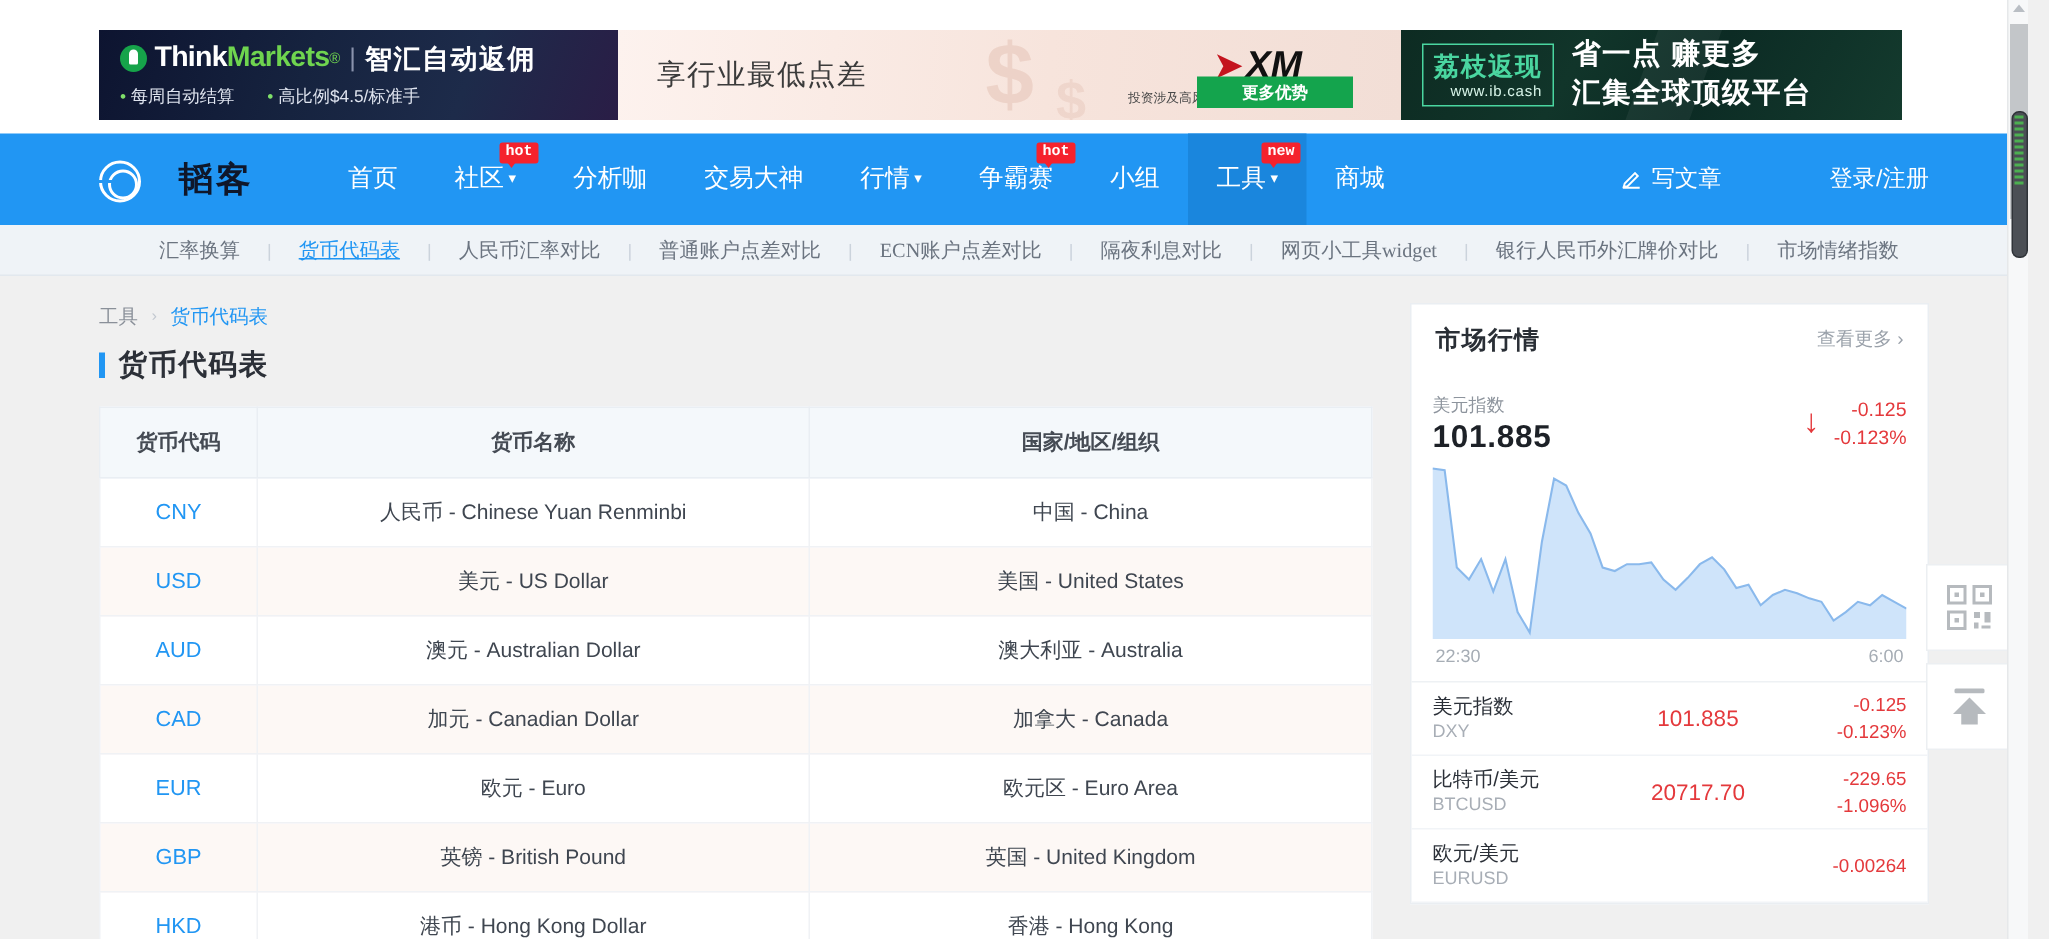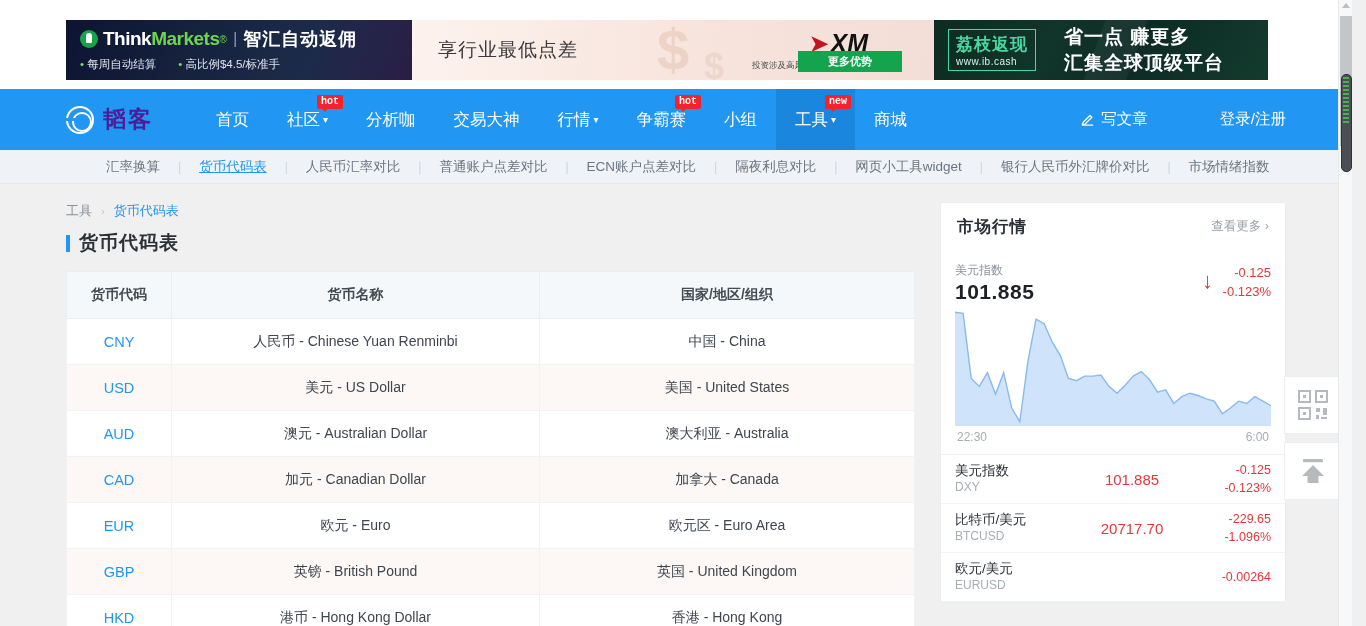--- a/index.html
+++ b/index.html
@@ -53,31 +53,31 @@
   .ad2 .disc { position:absolute; left:340px; bottom:8px; font-size:8.5px; color:#4a4a4a; }
   .ad2 .xmlogo { position:absolute; right:66px; top:9px; display:flex; align-items:center;}
   .ad2 .xmmark { color:#c4141e; font-weight:bold; font-size:25px; font-style:italic; letter-spacing:-3px;}
   .ad2 .xmtext { color:#111; font-weight:bold; font-size:25px; font-style:italic; margin-left:4px;}
   .ad2 .xmbtn { position:absolute; right:32px; bottom:8px; background:#14a44d; color:#fff;
     font-size:11px; font-weight:bold; padding:3px 30px; }
 
   
   .ad3 { width: 334px; background: linear-gradient(120deg,#0d2b22 0%,#11352a 35%,#0c2b24 60%,#143b2e 100%);
     display:flex; align-items:center; padding-left:14px; position:relative; overflow:hidden;}
-  .ad3 .lzbox { border:1px solid #4ad6a0; padding:3px 7px; text-align:left; margin-right:28px;}
+  .ad3 .lzbox { border:1px solid #4ad6a0; padding:3px 7px; text-align:right; margin-right:12px;}
   .ad3 .lz1 { color:#4ad6a0; font-size:17px; font-weight:bold; letter-spacing:1px;}
   .ad3 .lz2 { color:#d8f5e9; font-size:10px; letter-spacing:.5px;}
   .ad3 .rt { color:#fff; font-weight:bold; font-size:19px; line-height:1.32; letter-spacing:1px;}
   .ad3 .sheen{position:absolute;top:-20px;left:160px;width:40px;height:110px;
     background:rgba(255,255,255,.05);transform:rotate(20deg);}
 
   
   .mainnav { position:absolute; top:89px; left:0; width:1352px; height:61px; background:#2196f3;}
   .nav-inner { width:1220px; margin:0 auto; height:61px; display:flex; align-items:center; position:relative;}
-  .logo { display:flex; align-items:center; color:#4c1d95; margin-right:44px; }
+  .logo { display:flex; align-items:flex-end; color:#0f172a; margin-right:44px;gap:16px; }
   .logo .mark { width:28px; height:28px; border-radius:50%; border:2.5px solid #fff;
     position:relative; margin-right:9px; }
   .logo .mark:before{content:"";position:absolute;left:4px;top:4px;width:16px;height:16px;
     border:2.5px solid #fff;border-radius:50%;}
   .logo .mark:after{content:"";position:absolute;left:-3px;top:10.5px;width:12px;height:2.5px;
     background:#2196f3;}
   .logo .name { font-size:23px; font-weight:bold; letter-spacing:2px;}
   .navitems { display:flex; align-items:center; height:61px; }
   .navitem { position:relative; color:#fff; font-size:16.5px; padding:0 19px; height:61px;
     line-height:61px; cursor:pointer; white-space:nowrap;}
@@ -90,21 +90,21 @@
   .navright { position:absolute; right:0; display:flex; align-items:center; color:#fff; }
   .navright .write { font-size:15.5px; display:flex; align-items:center; margin-right:72px; cursor:pointer;}
   .pencil { width:15px;height:15px;margin-right:6px;display:inline-block;}
   .navright .login { font-size:15.5px; cursor:pointer; }
 
   
   .subnav { position:absolute; top:150px; left:0; width:1352px; height:34px; background:#eff3f7;
     border-bottom:1px solid #e2e8ee; }
   .subnav-inner { width:1220px; margin:0 auto; height:34px; display:flex; align-items:center;
     justify-content:flex-start; padding-left:22px; }
-  .subitem { font-size:13.5px; color:#6b7480; padding:0 18px; cursor:pointer; white-space:nowrap;}
+  .subitem { font-size:13.5px; color:#6b7480; padding:0 18px; cursor:pointer; white-space:nowrap;font-family:Liberation Serif, serif;}
   .subitem.active { color:#2196f3; text-decoration:underline; }
   .subsep { color:#cbd3dc; font-size:12px; }
 
   
   .content { position:absolute; top:184px; left:0; width:1352px; height:442px; }
   .content-inner { width:1220px; margin:0 auto; display:flex; gap:22px; padding-top:18px; }
   .left { width:852px; }
   .crumb { font-size:13px; color:#8a9099; margin-bottom:10px; display:flex; align-items:center; gap:9px;}
   .crumb .c1 { color:#8a9099; cursor:pointer;}
   .crumb .sep { color:#c2c8d0; font-size:11px;}

